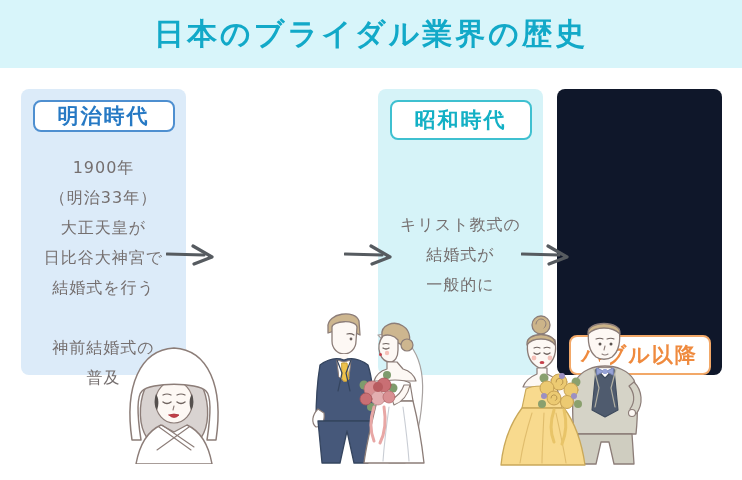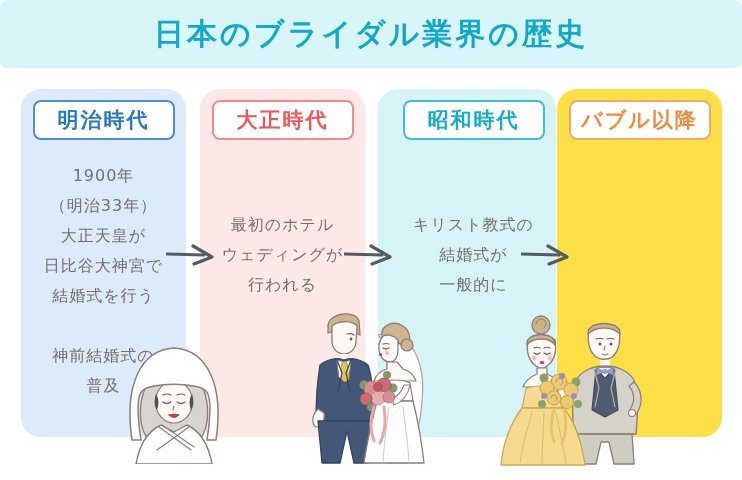--- a/index.html
+++ b/index.html
@@ -2,33 +2,33 @@
 <html><head>
 <meta charset="utf-8">
 <style>
   html,body{margin:0;padding:0;background:#fff;}
   .stage{
     position:relative;width:742px;height:480px;background:#ffffff;overflow:hidden;
     font-family:"DejaVu Sans","Liberation Sans",sans-serif;
   }
   .title-band{
     position:absolute;left:0;top:0;width:742px;height:68px;background:#d8f5fa;
-    display:flex;align-items:center;justify-content:center;border-radius:7px;
+    display:flex;align-items:center;justify-content:center;
   }
   .page-title{
     color:#12a9c8;font-size:30px;font-weight:bold;letter-spacing:3px;
   }
   .panel{
-    position:absolute;top:89px;width:165px;height:348px;border-radius:20px;
+    position:absolute;top:89px;width:165px;height:286px;border-radius:8px;
     display:flex;flex-direction:column;align-items:center;
   }
   .panel-meiji {left:21px; background:#dcebf9;}
   .panel-taisho{left:200px;background:#fde8e8;}
-  .panel-showa {left:378px;background:#d6f3f8;padding-left:13px;}
-  .panel-bubble{left:557px;background:#fde047;}
+  .panel-showa {left:378px;background:#d6f3f8;}
+  .panel-bubble{left:557px;background:#0f172a;justify-content:flex-end;}
   .era-badge{
     margin-top:11px;width:138px;height:36px;background:#ffffff;border-radius:8px;
     display:flex;align-items:center;justify-content:center;
     font-weight:bold;font-size:21px;letter-spacing:2px;border:2px solid;
   }
   .panel-meiji  .era-badge{color:#2679c4;border-color:#4e8fd0;}
   .panel-taisho .era-badge{color:#f2545b;border-color:#f4898d;}
   .panel-showa  .era-badge{color:#13b0c5;border-color:#3fc0d0;}
   .panel-bubble .era-badge{color:#ef8a3e;border-color:#f2a868;}
   .era-body{
@@ -61,26 +61,20 @@
     <div class="era-body">1900年
 （明治33年）
 大正天皇が
 日比谷大神宮で
 結婚式を行う
 
 神前結婚式の
 普及</div>
   </div>
 
-  <div class="panel panel-taisho">
-    <div class="era-badge">大正時代</div>
-    <div class="era-body">最初のホテル
-ウェディングが
-行われる</div>
-  </div>
 
   <div class="panel panel-showa">
     <div class="era-badge">昭和時代</div>
     <div class="era-body">キリスト教式の
 結婚式が
 一般的に</div>
   </div>
 
   <div class="panel panel-bubble">
     <div class="era-badge">バブル以降</div>

